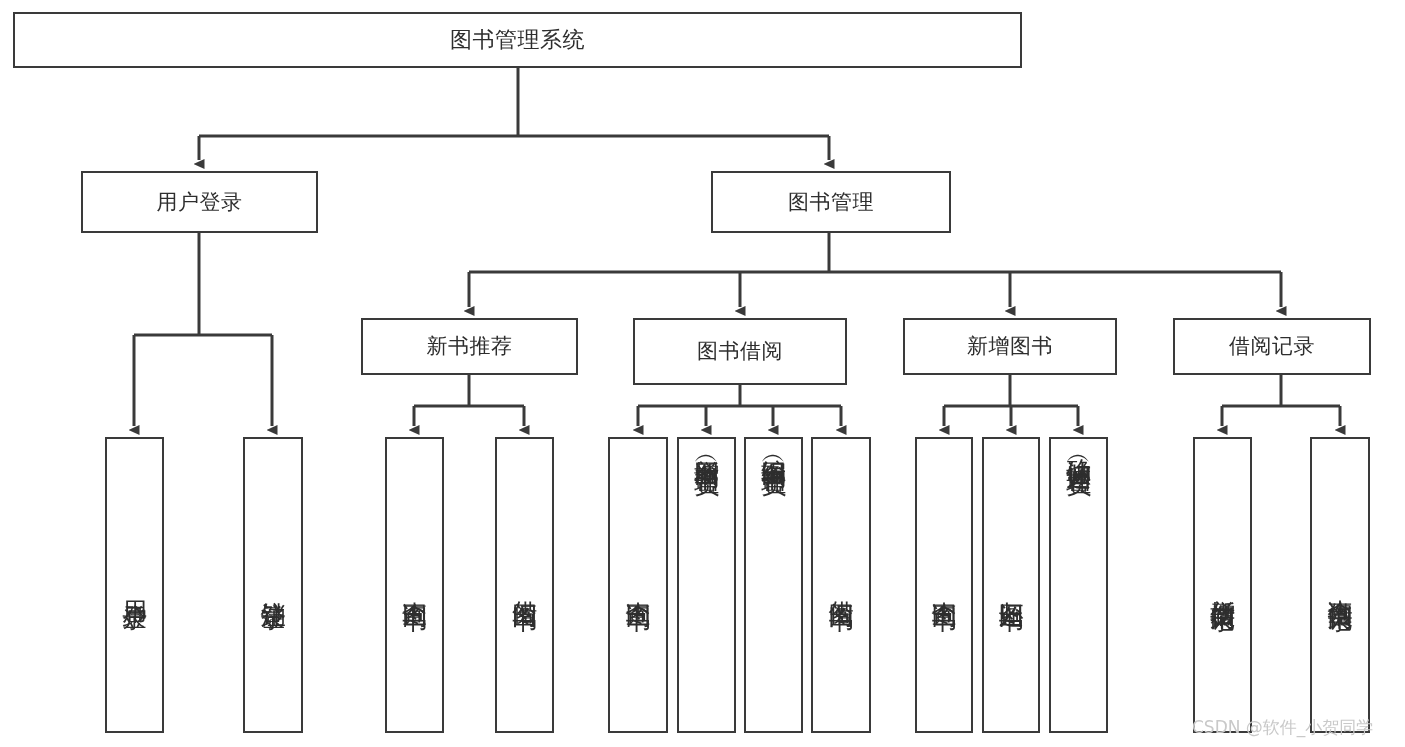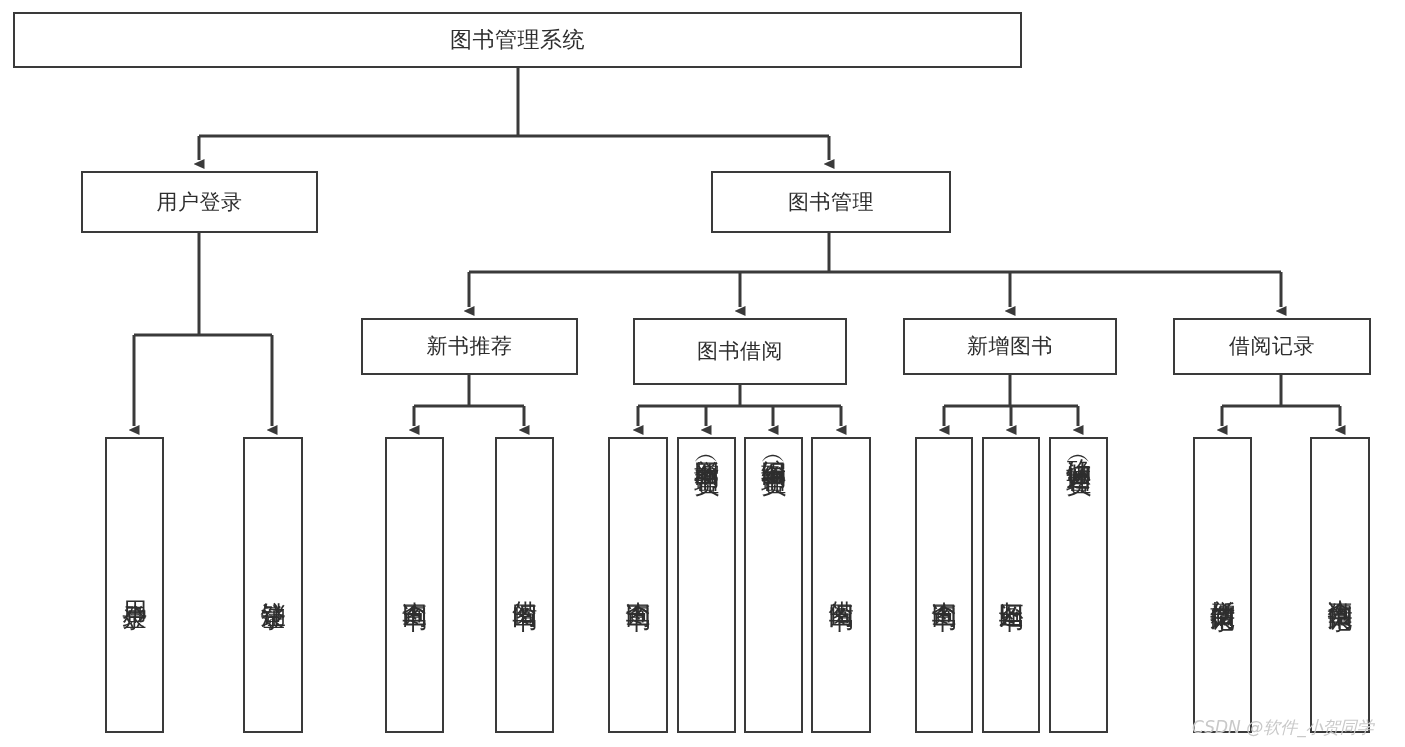--- a/index.html
+++ b/index.html
@@ -205,15 +205,15 @@
   </div>
 
   <div class="node v centered" style="left:1193px; top:437px; width:59px; height:296px;">
     <span class="node-label">新增借阅记录</span>
   </div>
 
   <div class="node v centered" style="left:1310px; top:437px; width:60px; height:296px;">
     <span class="node-label">查询借阅记录</span>
   </div>
 
-  <div class="watermark" style="left:1192px; top:716px;font-style:italic;">CSDN @软件_小贺同学</div>
+  <div class="watermark" style="left:1192px; top:716px;">CSDN @软件_小贺同学</div>
 
 </div>
 
 </body></html>

